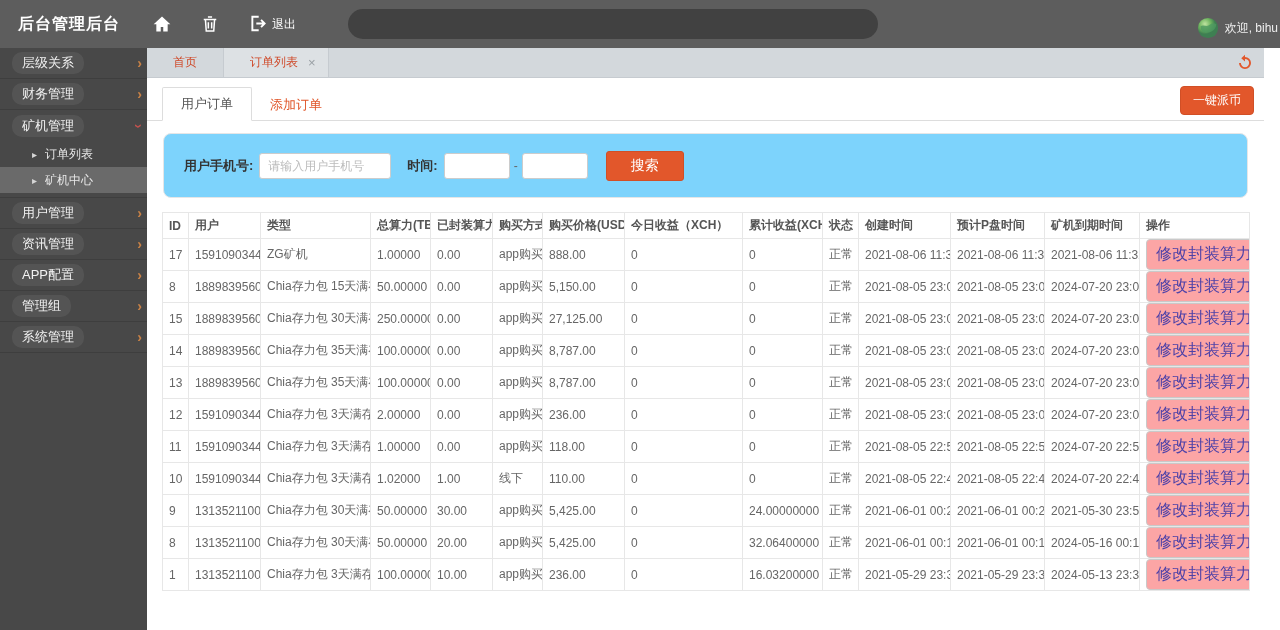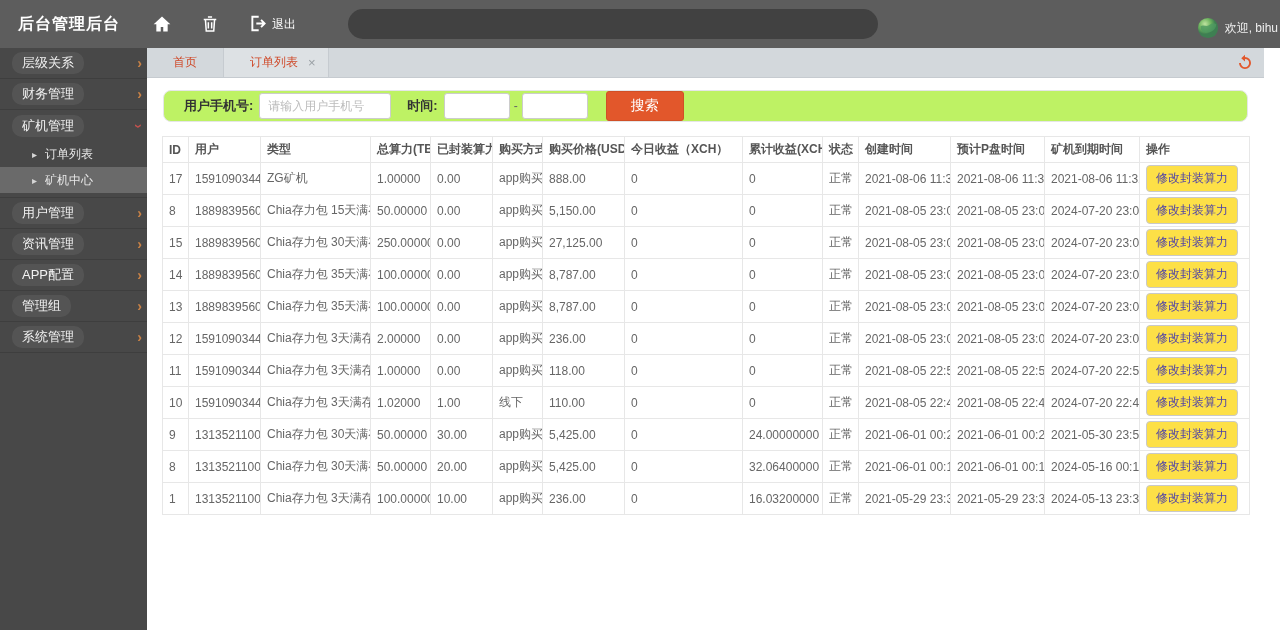--- a/index.html
+++ b/index.html
@@ -53,41 +53,41 @@
                 display:flex; align-items:flex-end; height:33px; }
   .subtab { font-size:13px; padding:7px 18px; cursor:pointer; margin-bottom:-1px; }
   .subtab.active { color:#555; background:#fff; border:1px solid #ddd; border-bottom-color:#fff;
                    border-radius:2px 2px 0 0; }
   .subtab.link { color:#e0562a; }
   .dispatch-btn { position:absolute; right:10px; top:-2px; background:#e2572b; color:#fff;
                   border:1px solid #d14f26; border-radius:4px; font-size:12px; padding:5px 12px;
                   cursor:pointer; font-family:inherit; }
 
   
-  .search-panel { margin:12px 16px 0 16px; background:#bef264; border:1px solid #e5e6e7;
-                  border-radius:8px; height:32px; display:flex; align-items:center; padding-left:20px; }
+  .search-panel { margin:12px 16px 0 16px; background:#7dd3fc; border:1px solid #e5e6e7;
+                  border-radius:8px; height:65px; display:flex; align-items:center; padding-left:20px; }
   .search-label { font-size:13px; font-weight:bold; color:#333; margin-right:6px; }
   .search-panel input { height:26px; border:1px solid #ccc; border-radius:3px; padding:0 8px;
                         font-size:12px; color:#333; outline:none; background:#fff; font-family:inherit; }
   .search-panel input::placeholder { color:#bcbcbc; }
   .input-phone { width:132px; margin-right:16px; }
   .input-time { width:66px; }
   .time-sep { color:#666; margin:0 4px; font-size:12px; }
   .search-btn { margin-left:18px; background:#e2572b; color:#fff; border:1px solid #d14f26;
                 border-radius:3px; font-size:14px; padding:5px 24px; cursor:pointer; font-family:inherit; }
 
   
   .table-wrap { margin:14px 15px 0 15px; }
   table { border-collapse:collapse; table-layout:fixed; width:1087px; }
   th, td { border:1px solid #e7e7e7; font-size:12px; text-align:left; padding:0 6px;
            overflow:hidden; white-space:nowrap; }
   th { height:26px; color:#555; font-weight:bold; background:#fff; }
   td { height:32px; color:#666; }
-  .modify-btn { background:#fde047; border:1px solid #c9c9c9; border-radius:4px;
-                color:#4e42a8; font-size:12px; padding:4px 9px; cursor:pointer; font-family:inherit; }
+  .modify-btn { background:#fca5a5; border:1px solid #c9c9c9; border-radius:4px;
+                color:#4e42a8; font-size:16px; padding:4px 9px; cursor:pointer; font-family:inherit; }
 </style>
 </head>
 <body>
 
 <div class="navbar">
   <div class="navbar-title">后台管理后台</div>
   <span class="nav-icon">
     <svg viewBox="0 0 24 24" width="20" height="20">
         <path d="M12 3 2 12.2h3.2V21h5.3v-5.5h3V21h5.3v-8.8H22z" fill="#fff"></path>
       </svg>
@@ -180,20 +180,25 @@
       <span>订单列表</span>
       <span class="tab-close">×</span>
     </div>
     <span class="refresh-btn">
       <svg viewBox="0 0 24 24" width="18" height="18" fill="#e2572b">
         <path d="M12 4V1L7 5.5 12 10V6.5a5.5 5.5 0 1 1-5.5 5.5H4A8 8 0 1 0 12 4z"></path>
         </svg>
     </span>
   </div>
 
+  <div class="subtab-row">
+    <div class="subtab active">用户订单</div>
+    <div class="subtab link">添加订单</div>
+    <button class="dispatch-btn">一键派币</button>
+  </div>
 
   <div class="search-panel">
     <span class="search-label">用户手机号:</span>
     <input class="input-phone" type="text" placeholder="请输入用户手机号" style="">
     <span class="search-label">时间:</span>
     <input class="input-time" type="text" style="">
     <span class="time-sep">-</span>
     <input class="input-time" type="text" style="">
     <button class="search-btn">搜索</button>
   </div>

